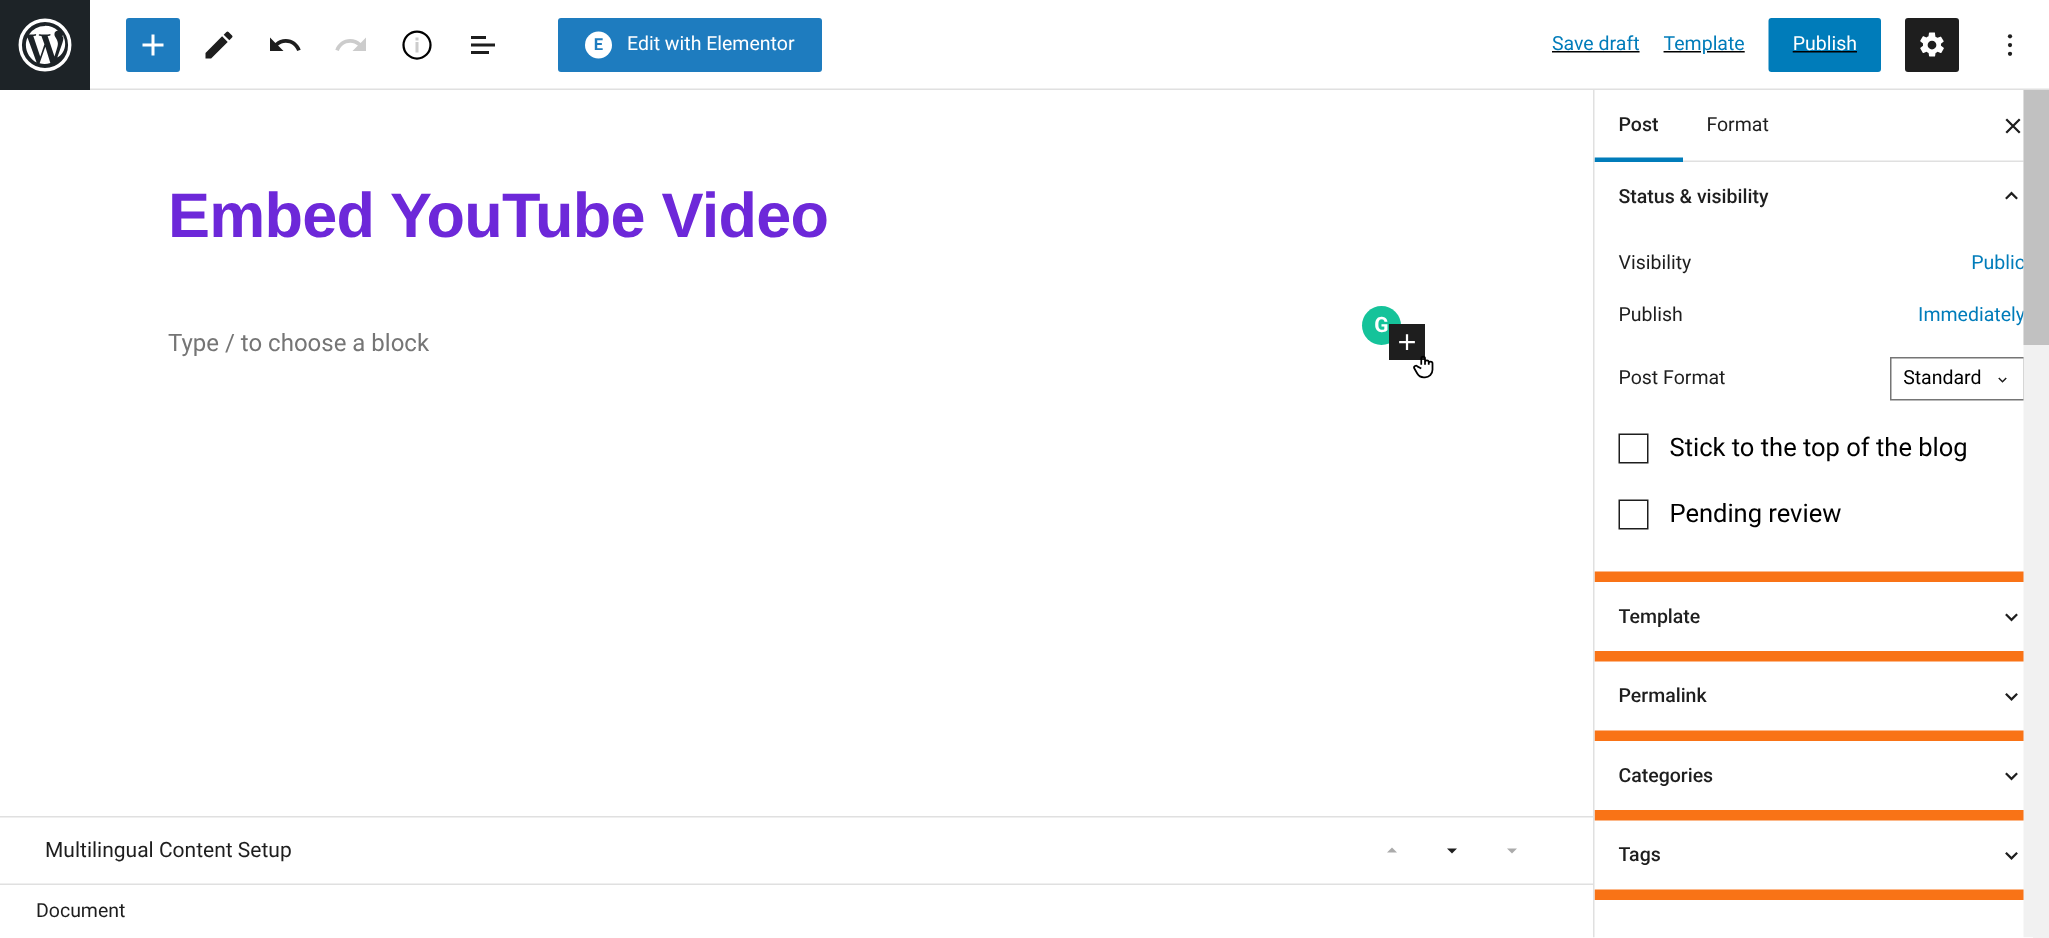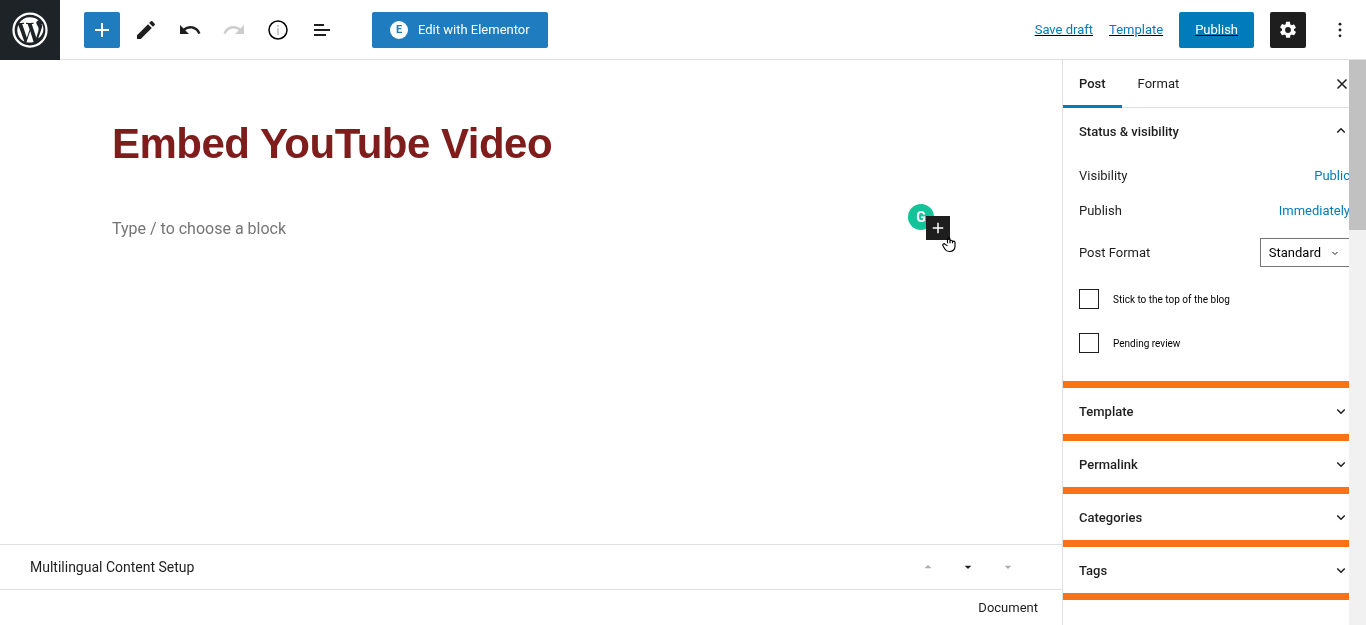--- a/index.html
+++ b/index.html
@@ -20,52 +20,52 @@
 .toolbar-right { margin-left: auto; display: flex; align-items: center; gap: 16px; padding-right: 8px; text-decoration: underline; }
 .link-btn { color: #007cba; background: none; border: none; font-size: 13px; cursor: pointer; }
 .publish-btn { background: #007cba; color: #fff; border: none; padding: 0 16px; height: 36px; border-radius: 2px; cursor: pointer; font-size: 13px; }
 .settings-btn { width: 36px; height: 36px; background: #1e1e1e; color: #fff; display: flex; align-items: center; justify-content: center; border: none; cursor: pointer; border-radius: 2px; }
 .more-btn { width: 36px; height: 36px; background: transparent; border: none; cursor: pointer; display: flex; align-items: center; justify-content: center; }
 .more-btn svg { fill: #1e1e1e; }
 
 .main-area { display: flex; height: 565px; }
 .editor-canvas { flex: 1; position: relative; display: flex; flex-direction: column; }
 .editor-content { flex: 1; padding: 60px 0 0 0; position: relative; }
-.title-input { font-size: 42px; font-weight: 900; margin-left: 112px; letter-spacing: -0.5px; color: #7f1d1d; font-family: Arial Black, Arial, sans-serif; }
+.title-input { font-size: 42px; font-weight: 900; margin-left: 112px; letter-spacing: -0.5px; color: #6d28d9; font-family: Arial Black, Arial, sans-serif; }
 .block-row { display: flex; align-items: center; margin: 48px 112px 12px 112px; position: relative; justify-content: space-between; }
 .block-placeholder { color: #757575; font-size: 16px; flex: 1; }
 .add-block-btn { width: 24px; height: 24px; background: #1e1e1e; display: flex; align-items: center; justify-content: center; cursor: pointer; }
 .add-block-btn svg { fill: #fff; width: 18px; height: 18px; }
 .cursor-hand { position: absolute; right: -10px; top: 18px; width: 20px; height: 20px; }
 .grammarly { position: absolute; right: 128px; top: 144px; width: 26px; height: 26px; border-radius: 50%; background: #15c39a; display: flex; align-items: center; justify-content: center; color: #fff; font-weight: bold; font-size: 14px; }
 
 .bottom-panels { margin-top: auto; }
 .panel-row { display: flex; align-items: center; border-top: 1px solid #e0e0e0; padding: 14px 30px; position: relative; }
 .panel-row .label { font-size: 14px; color: #1e1e1e; }
 .panel-controls { margin-left: auto; display: flex; gap: 24px; padding-right: 16px; }
 .panel-controls svg { width: 16px; height: 16px; fill: #ababab; }
-.doc-row { border-top: 1px solid #e0e0e0; padding: 10px 24px; font-size: 13px; color: #1e1e1e; text-align: right; }
+.doc-row { border-top: 1px solid #e0e0e0; padding: 10px 24px; font-size: 13px; color: #1e1e1e; }
 
 .sidebar { width: 304px; border-left: 1px solid #e0e0e0; display: flex; flex-direction: column; overflow-y: auto; }
 .tabs { display: flex; border-bottom: 1px solid #e0e0e0; position: relative; height: 48px; align-items: stretch; }
 .tab { padding: 0 16px; display: flex; align-items: center; font-size: 13px; color: #1e1e1e; cursor: pointer; position: relative; }
 .tab.active { font-weight: 500; }
 .tab.active::after { content: ""; position: absolute; bottom: -1px; left: 0; right: 0; height: 3px; background: #007cba; }
 .close-tab { margin-left: auto; width: 48px; display: flex; align-items: center; justify-content: center; cursor: pointer; }
 .close-tab svg { width: 18px; height: 18px; fill: #1e1e1e; }
 
 .panel-section { border-bottom: 7px solid #f97316; }
 .panel-header { display: flex; align-items: center; justify-content: space-between; padding: 14px 16px; cursor: pointer; font-size: 13px; color: #1e1e1e; font-weight: 500; }
 .panel-header svg { width: 18px; height: 18px; fill: #1e1e1e; }
 .panel-body { padding: 4px 16px 16px; }
 .field-row { display: flex; align-items: center; padding: 10px 0; font-size: 13px; }
 .field-label { color: #1e1e1e; }
 .field-value { margin-left: auto; color: #007cba; cursor: pointer; }
 .select-input { margin-left: auto; border: 1px solid #757575; padding: 6px 8px; font-size: 13px; display: flex; align-items: center; gap: 8px; }
-.checkbox-row { display: flex; align-items: center; gap: 14px; padding: 12px 0; font-size: 10px; }
+.checkbox-row { display: flex; align-items: center; gap: 14px; padding: 12px 0; font-size: 17px; }
 .checkbox { width: 20px; height: 20px; border: 1px solid #1e1e1e; }
 
 .scrollbar-track { position: absolute; right: 0; top: 60px; width: 17px; height: 565px; background: #f1f1f1; }
 .scrollbar-thumb { width: 17px; background: #c1c1c1; }
 </style>
 </head>
 <body>
 
 <div class="top-bar">
   <div class="wp-logo">

